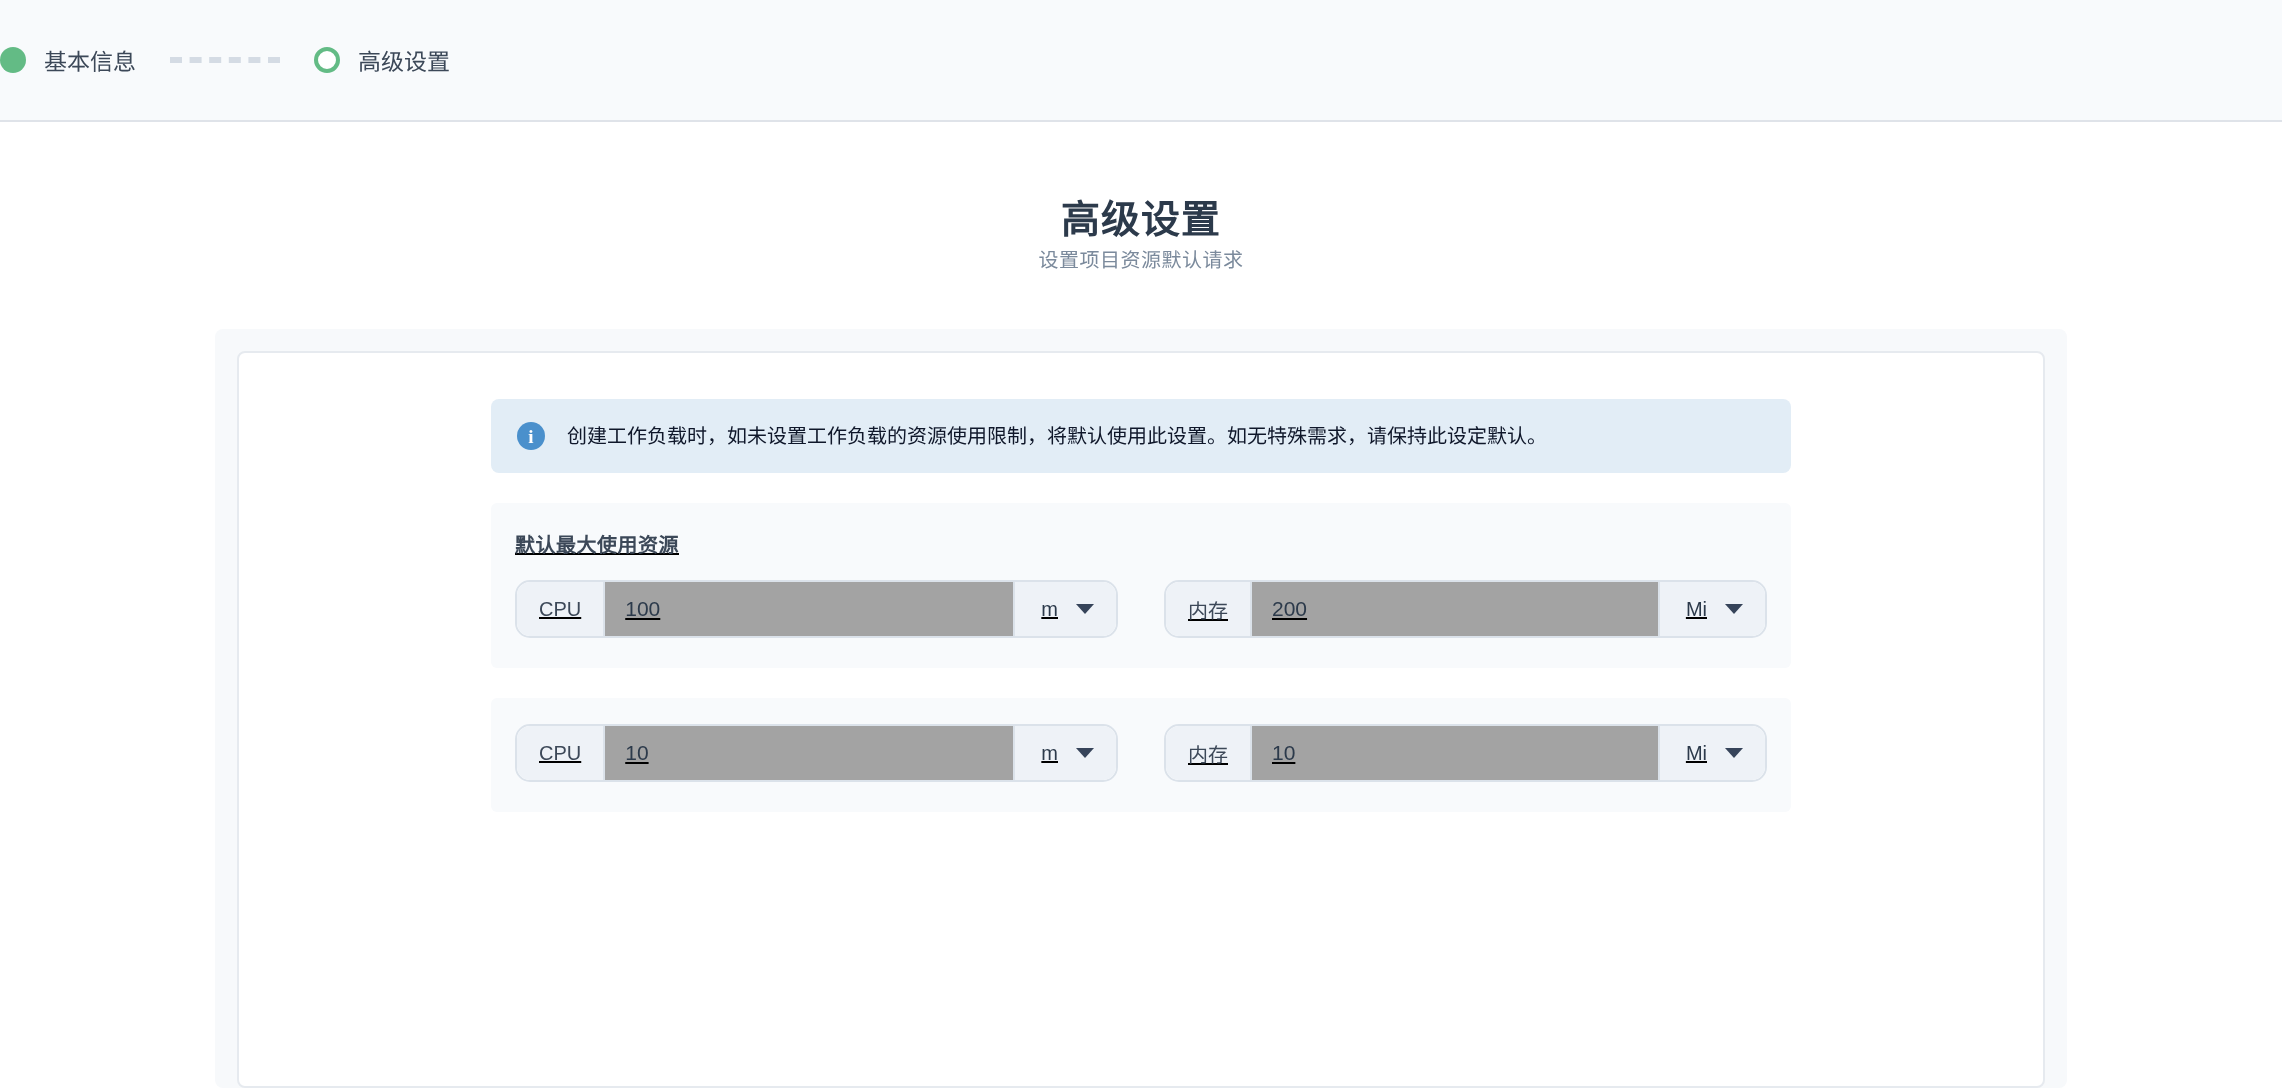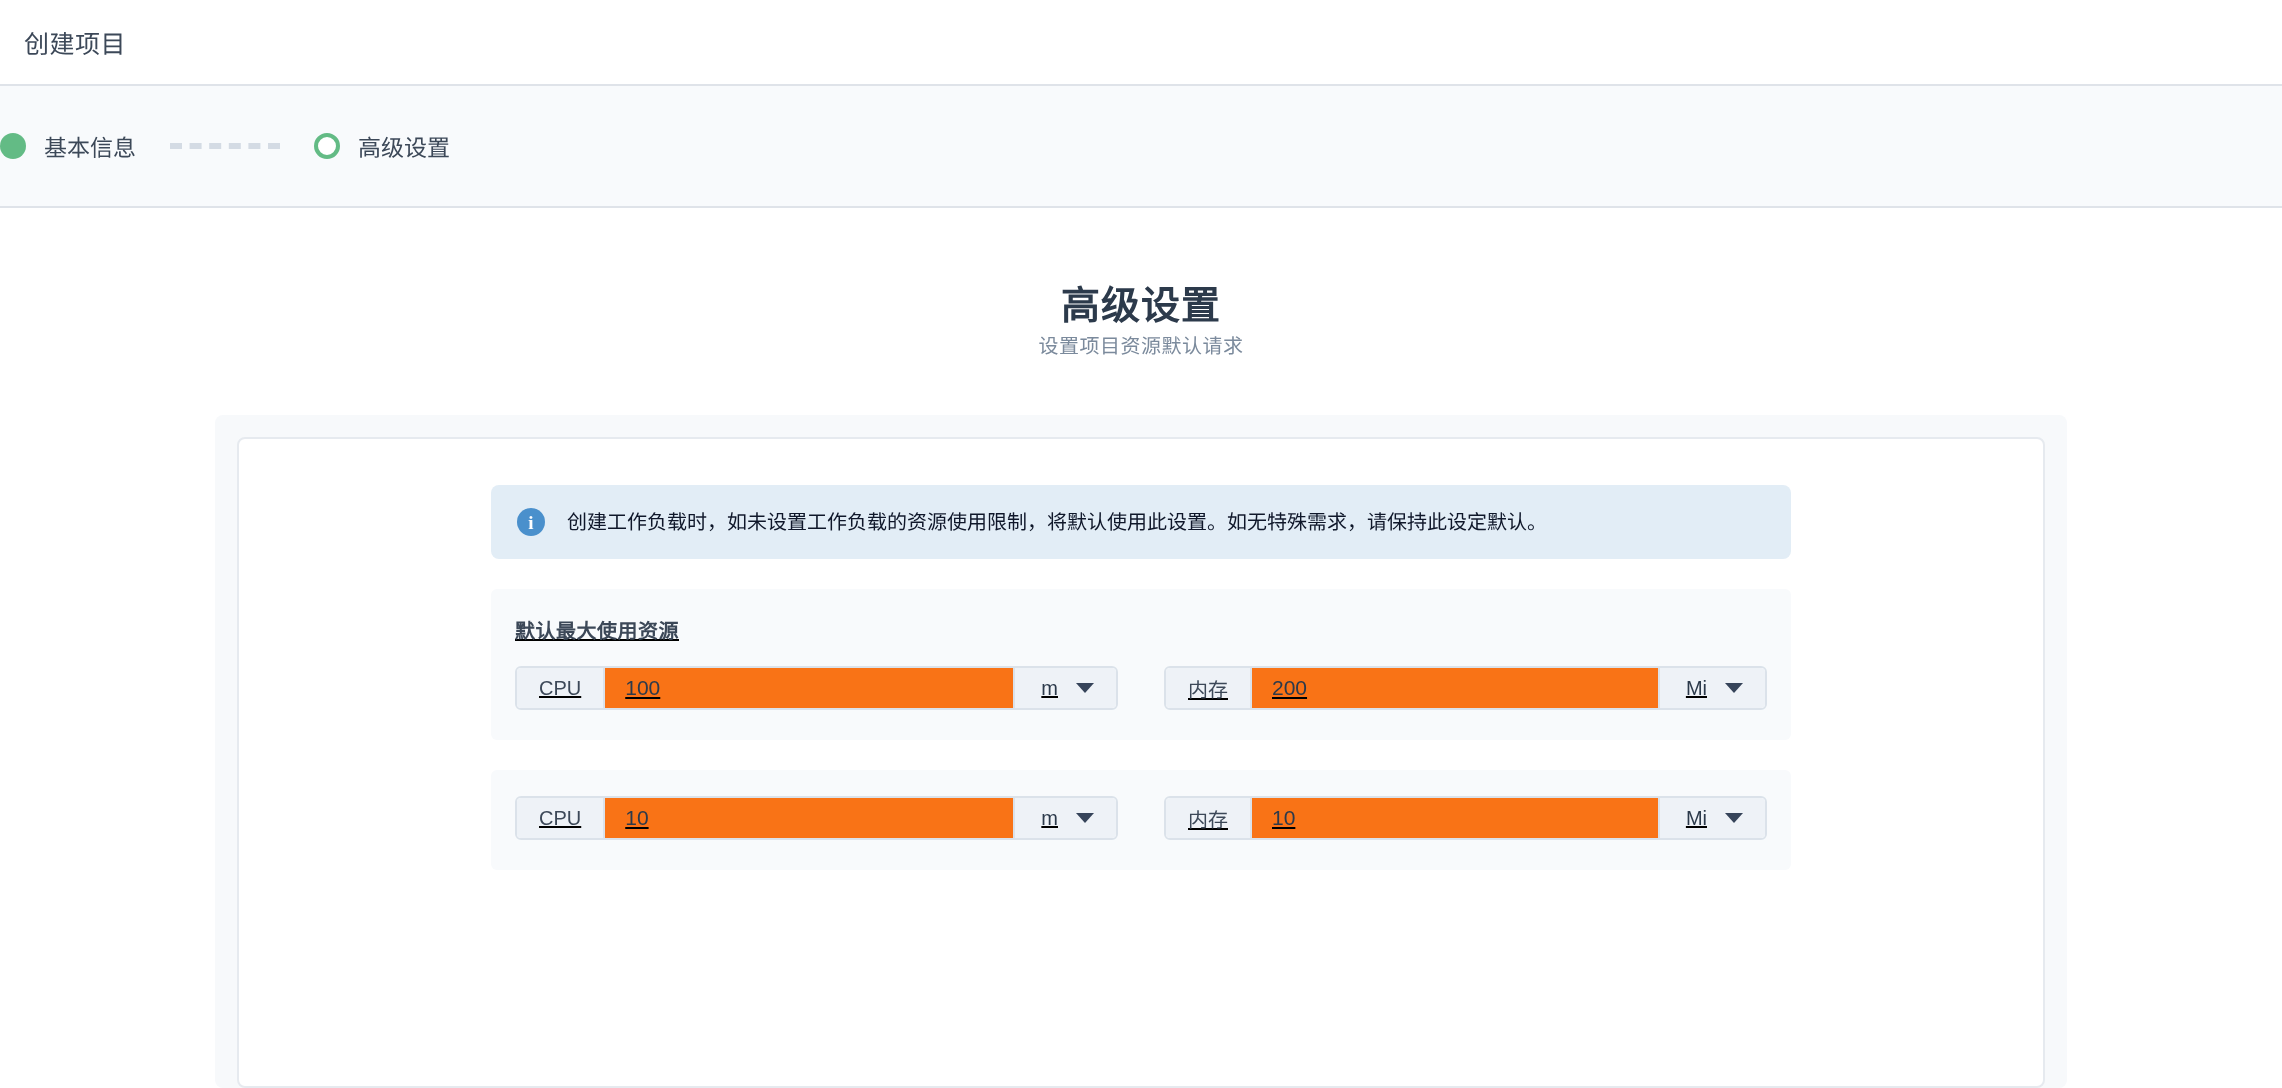--- a/index.html
+++ b/index.html
@@ -175,44 +175,44 @@
     margin-bottom: 22px;
     letter-spacing: 0.5px;
   }
   .resource-row {
     display: flex;
     gap: 46px;
   }
   .field-group {
     display: flex;
     align-items: stretch;
-    height: 44px;
+    height: 58px;
     width: 627px;
     border: 2px solid #dbe2ea;
-    border-radius: 6px;
+    border-radius: 15px;
     background: #ffffff;
     overflow: hidden;
   }
   .field-prefix {
     background: #eef2f7;
     border-right: 2px solid #dbe2ea;
     display: flex;
     align-items: center;
     justify-content: center;
     padding: 0 22px;
     font-size: 20px;
     color: #3c4858;
     flex: none;
     white-space: nowrap;
   }
   .field-input {
     flex: 1;
     border: none;
     outline: none;
-    background: #f97316;
+    background: #a3a3a3;
     font-size: 21px;
     color: #2c3a4b;
     padding: 0 20px;
     font-family: inherit;
     min-width: 0;
   }
   .field-unit {
     background: #eef2f7;
     border-left: 2px solid #dbe2ea;
     display: flex;
@@ -239,23 +239,20 @@
     font-size: 20px;
     color: #5a6b80;
     letter-spacing: 0.3px;
   }
 </style>
 </head>
 <body>
 
 <div class="page">
 
-  <div class="topbar">
-    <div class="topbar-title">创建项目</div>
-  </div>
 
   <div class="stepper-band">
     <div class="stepper">
 
       <div class="step">
         <span class="step-dot done"></span>
         <span class="step-label">基本信息</span>
       </div>
 
       <div class="step-connector"></div>

